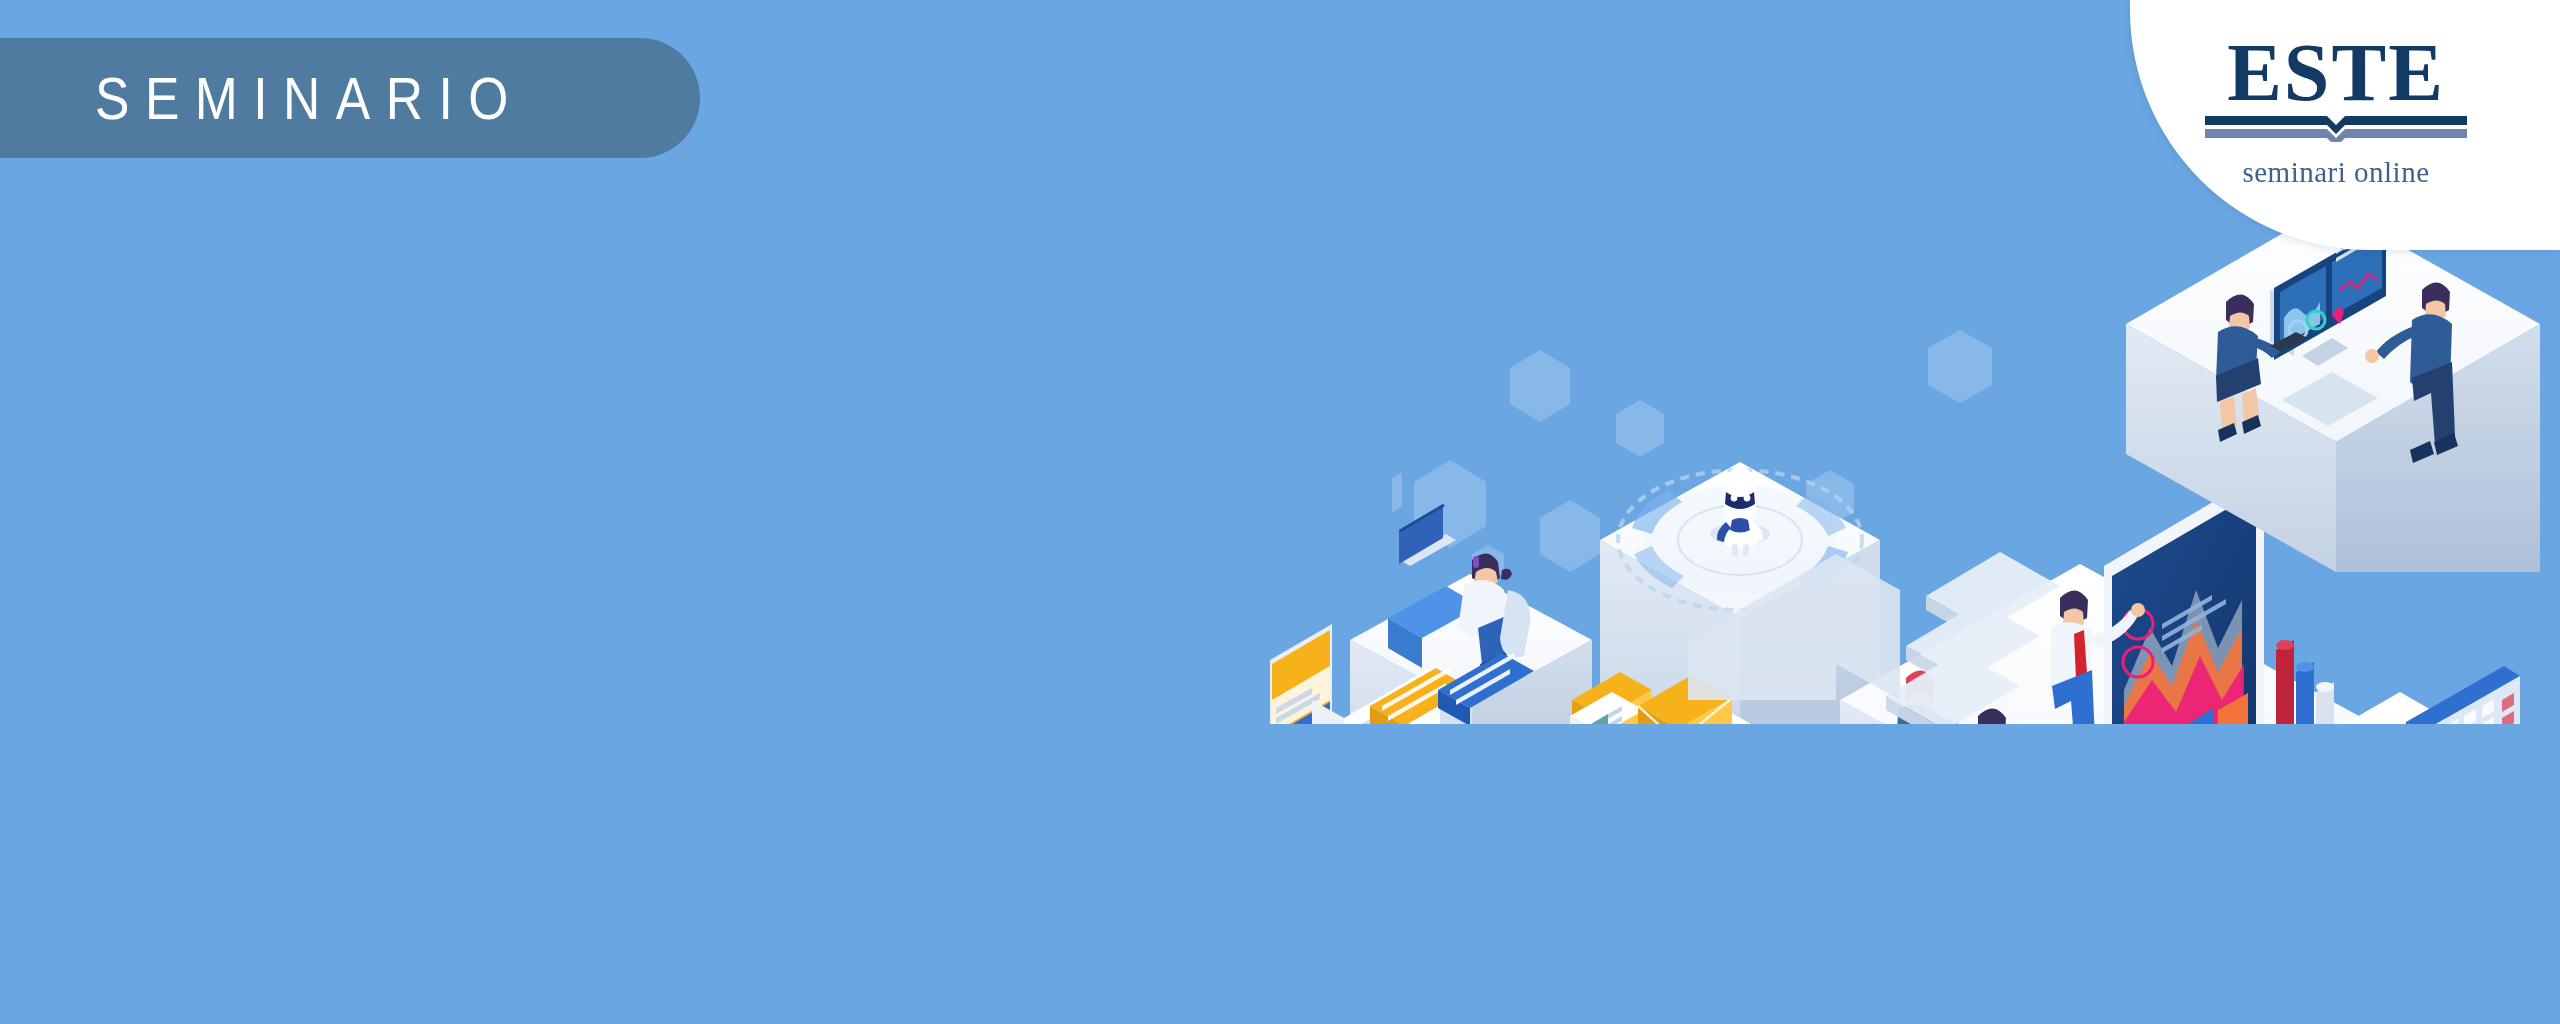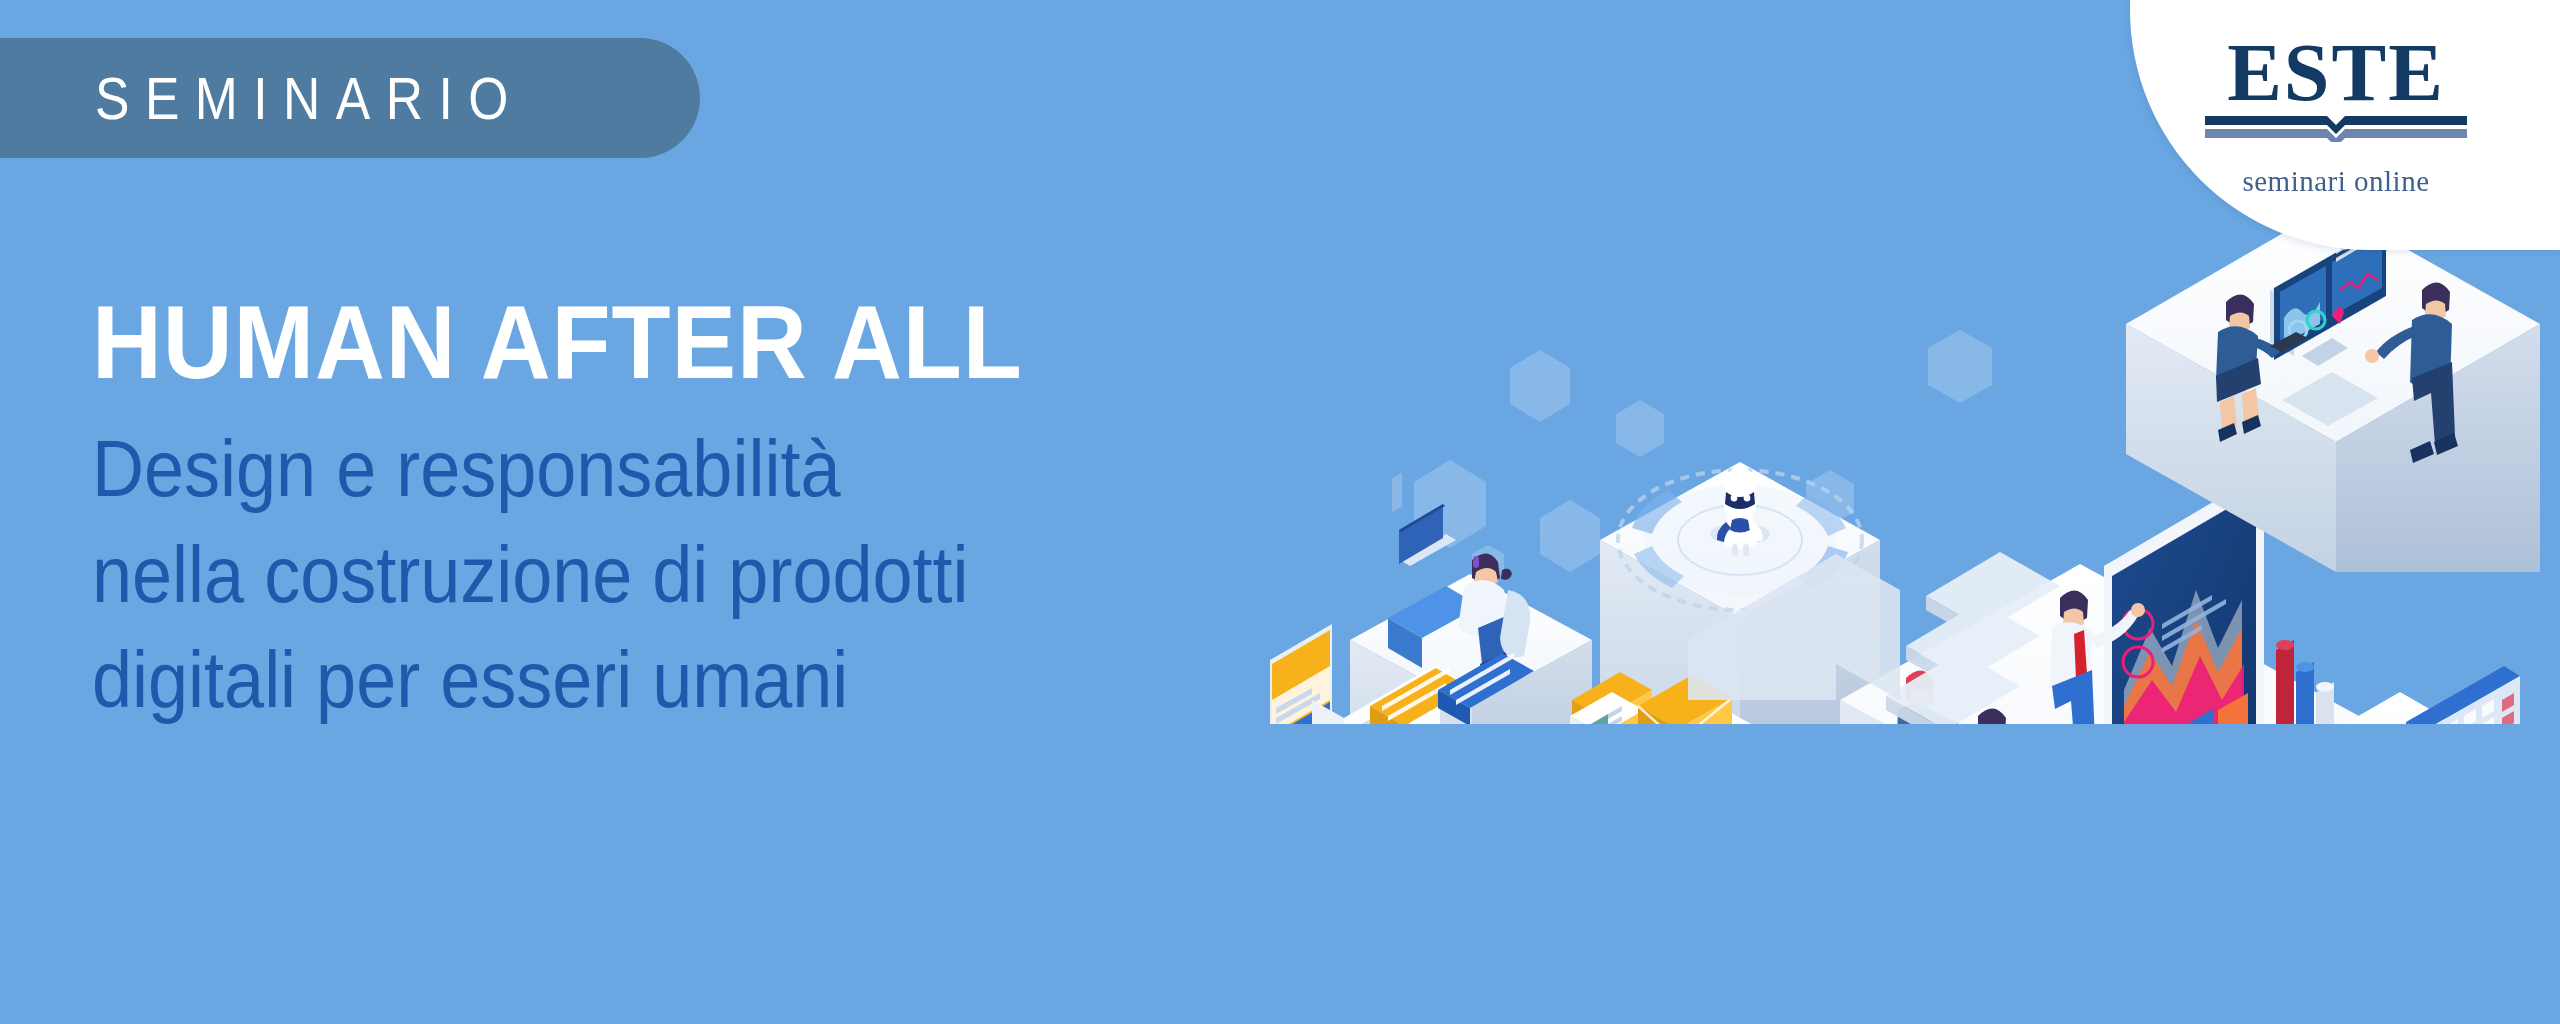--- a/index.html
+++ b/index.html
@@ -90,21 +90,21 @@
     line-height:0.95;
     text-align:center;
   }
   .logo-rule { position:relative; width:262px; margin:4px auto 0; }
   .logo-rule svg { display:block; }
   #este-tagline {
     font-family:"Liberation Serif","DejaVu Serif",serif;
     font-size:29px;
     color:#40608C;
     letter-spacing:0.5px;
-    margin-top:23px;
+    margin-top:14px;
     font-weight:normal;
   }
 
   
   #illustration {
     position:absolute;
     right:0; top:0;
     width:1320px; height:1024px;
     pointer-events:none;
   }
@@ -611,26 +611,20 @@
       <g opacity=".9">
         <polygon points="448,640 596,554 660,590 660,700 596,664 596,700 448,700" fill="#DCE6F2"></polygon>
       </g>
     </svg>
   </div>
 
   <div id="seminario-pill">
     <span id="seminario-label">SEMINARIO</span>
   </div>
 
-  <div id="text-block">
-    <div id="main-title">HUMAN AFTER ALL</div>
-    <div class="subtitle-line">Design e responsabilità</div>
-    <div class="subtitle-line">nella costruzione di prodotti</div>
-    <div class="subtitle-line">digitali per esseri umani</div>
-  </div>
 
   <div id="logo-panel">
     <div id="logo-inner">
       <div id="este-wordmark">ESTE</div>
       <div class="logo-rule">
         <svg width="262" height="26" viewBox="0 0 262 26" xmlns="http://www.w3.org/2000/svg">
           <path d="M0,0 H122 L131,9 L140,0 H262 V9 H140 L131,18 L122,9 H0 Z" fill="#123A63"></path>
           <path d="M0,13 H122 L131,22 L140,13 H262 V22 H140 L131,31 L122,22 H0 Z" fill="#6E86AE"></path>
         </svg>
       </div>

